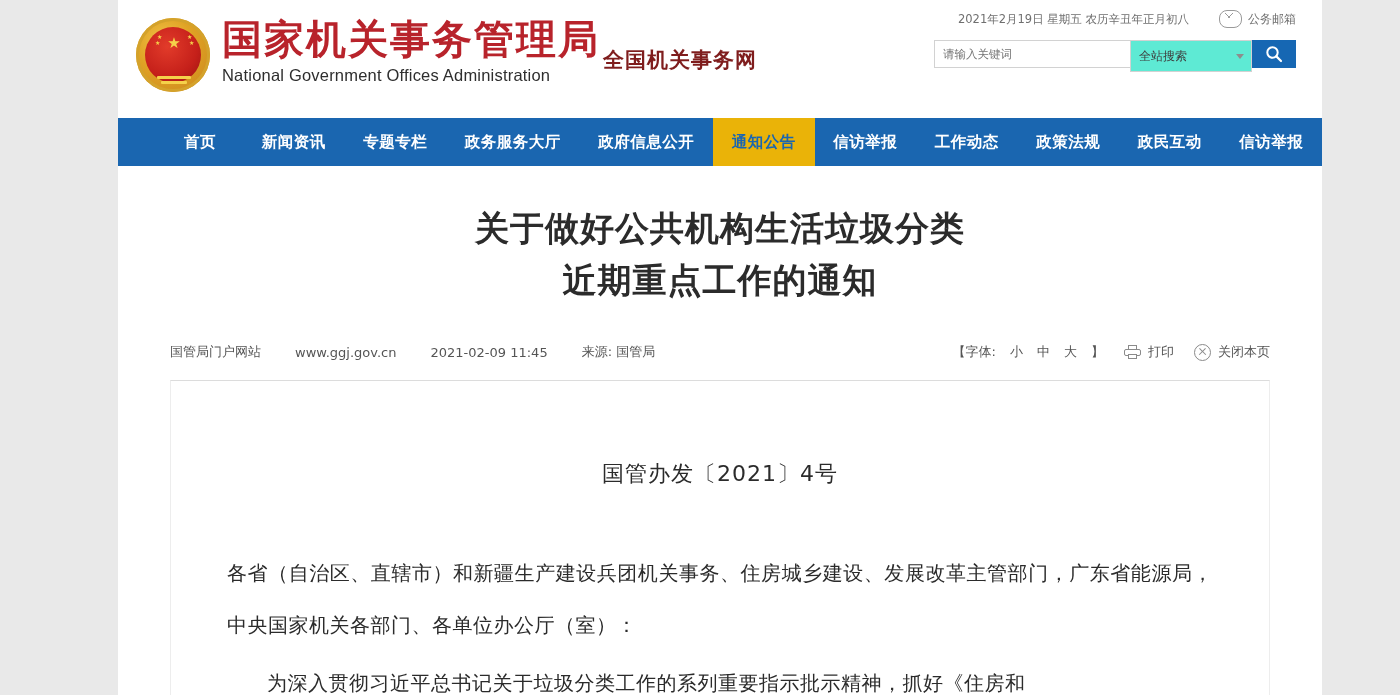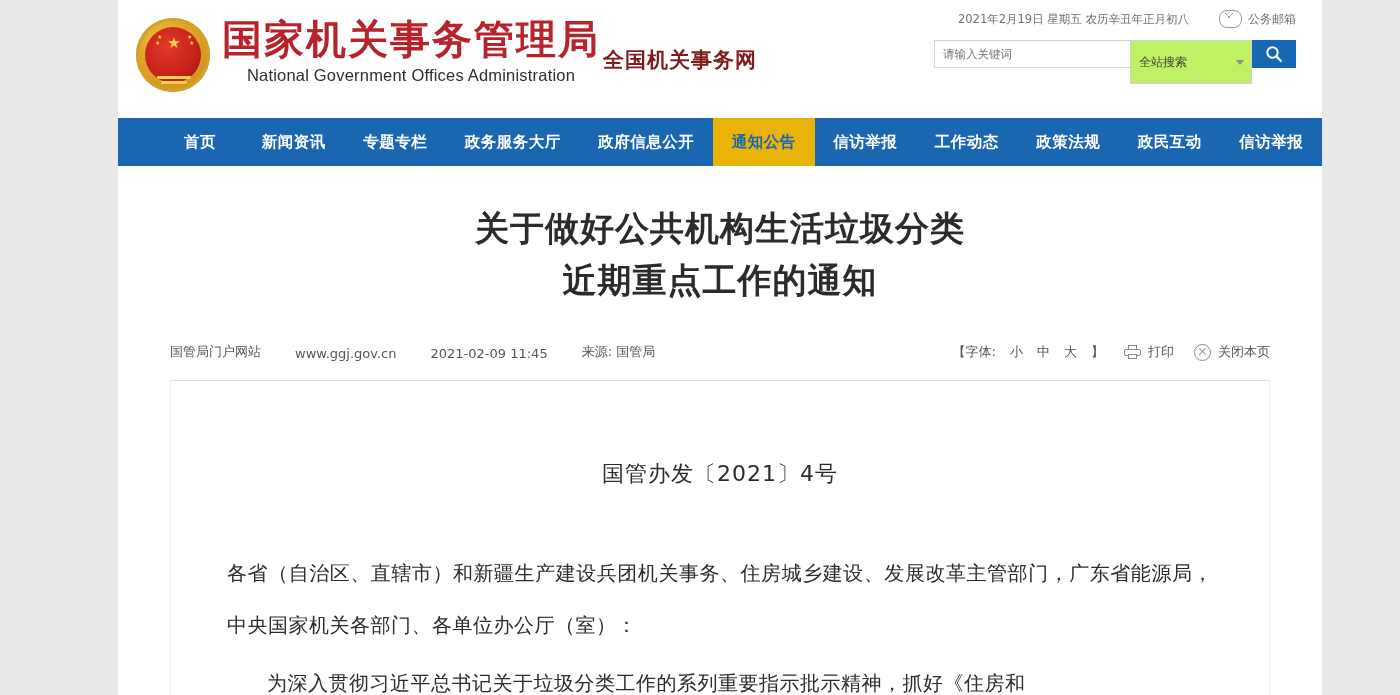--- a/index.html
+++ b/index.html
@@ -107,21 +107,20 @@
     width: 26px;
     height: 3px;
     background: #f5d14a;
     border-radius: 1px;
   }
 
   .brand {
     position: absolute;
     left: 104px;
     top: 16px;
-    text-align: center;
   }
   .brand .cn {
     font-family: "DejaVu Sans", "Liberation Sans", sans-serif;
     font-size: 40px;
     font-weight: bold;
     letter-spacing: 2px;
     color: #b8232b;
     line-height: 46px;
     white-space: nowrap;
   }
@@ -210,24 +209,24 @@
     box-sizing: border-box;
     font-size: 11.5px;
     color: #9b9b9b;
     padding: 12px 8px;
     background: #fff;
     outline: none;
     font-family: "DejaVu Sans", "Liberation Sans", sans-serif;
   }
   .search-select {
     width: 122px;
-    height: 44px;
+    height: 32px;
     border: 1px solid #d2d2d2;
     box-sizing: border-box;
-    background: #bef264;
+    background: #5eead4;
     font-size: 12px;
     color: #3e3e3e;
     display: flex;
     align-items: center;
     padding: 8px 8px;
     position: relative;
     font-family: "DejaVu Sans", "Liberation Sans", sans-serif;
   }
   .search-select .caret {
     position: absolute;
@@ -297,21 +296,21 @@
     display: flex;
     align-items: center;
     font-size: 13px;
     color: #555555;
     font-family: "DejaVu Sans", "Liberation Sans", sans-serif;
     height: 24px;
   }
   .metabar .m {
     white-space: nowrap;
   }
-  .meta-left { display: flex; align-items: flex-end; gap: 34px; }
+  .meta-left { display: flex; align-items: center; gap: 34px; }
   .meta-right { margin-left: auto; display: flex; align-items: center; gap: 20px; }
   .fontsize-group { display: flex; align-items: center; gap: 14px; white-space: nowrap; }
   .fontsize-group .lbl { }
   .fs-opt { cursor: pointer; }
   .icon-circle {
     display: inline-block;
     width: 15px; height: 15px;
     border: 1.4px solid #8a8a8a;
     border-radius: 50%;
     position: relative;

